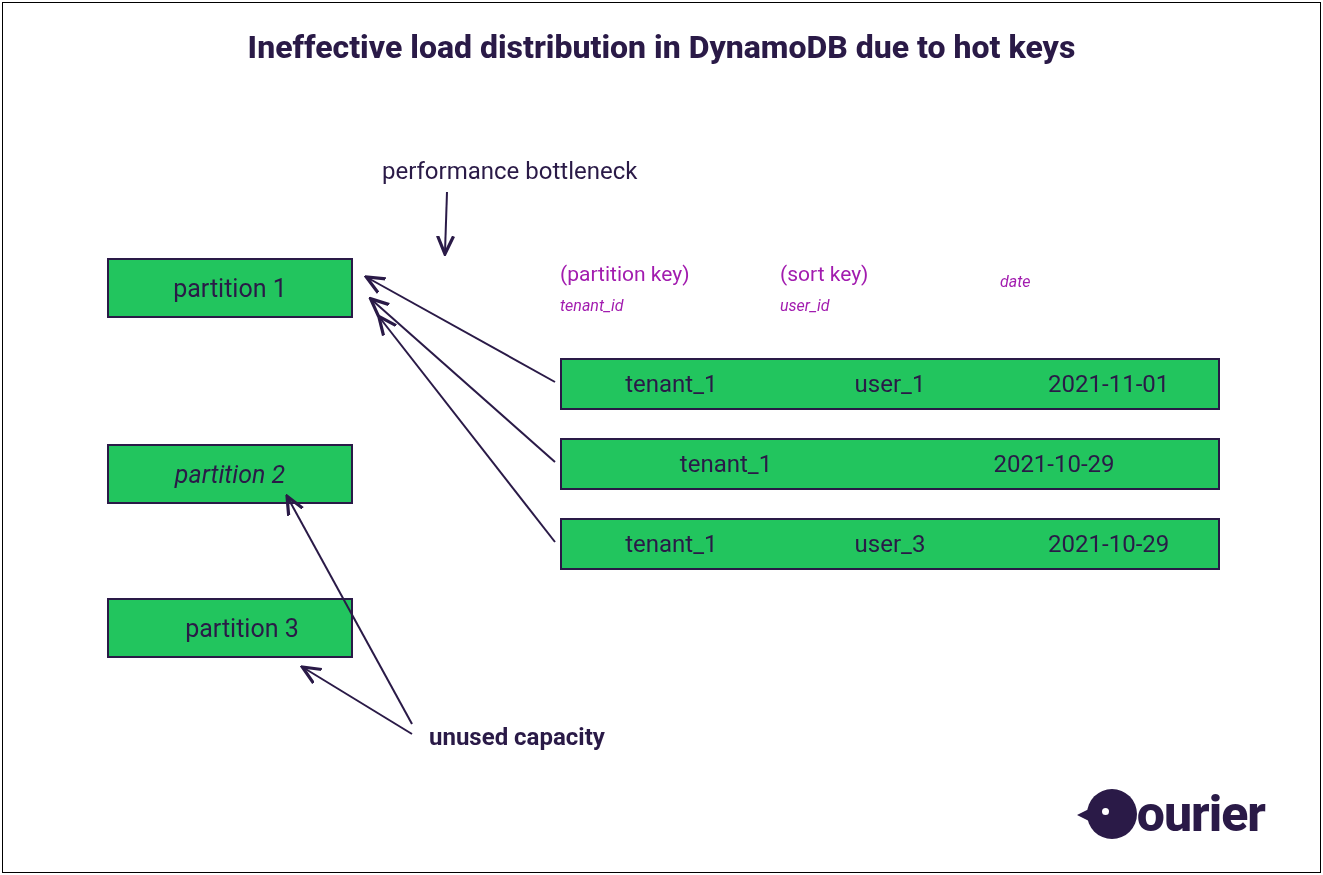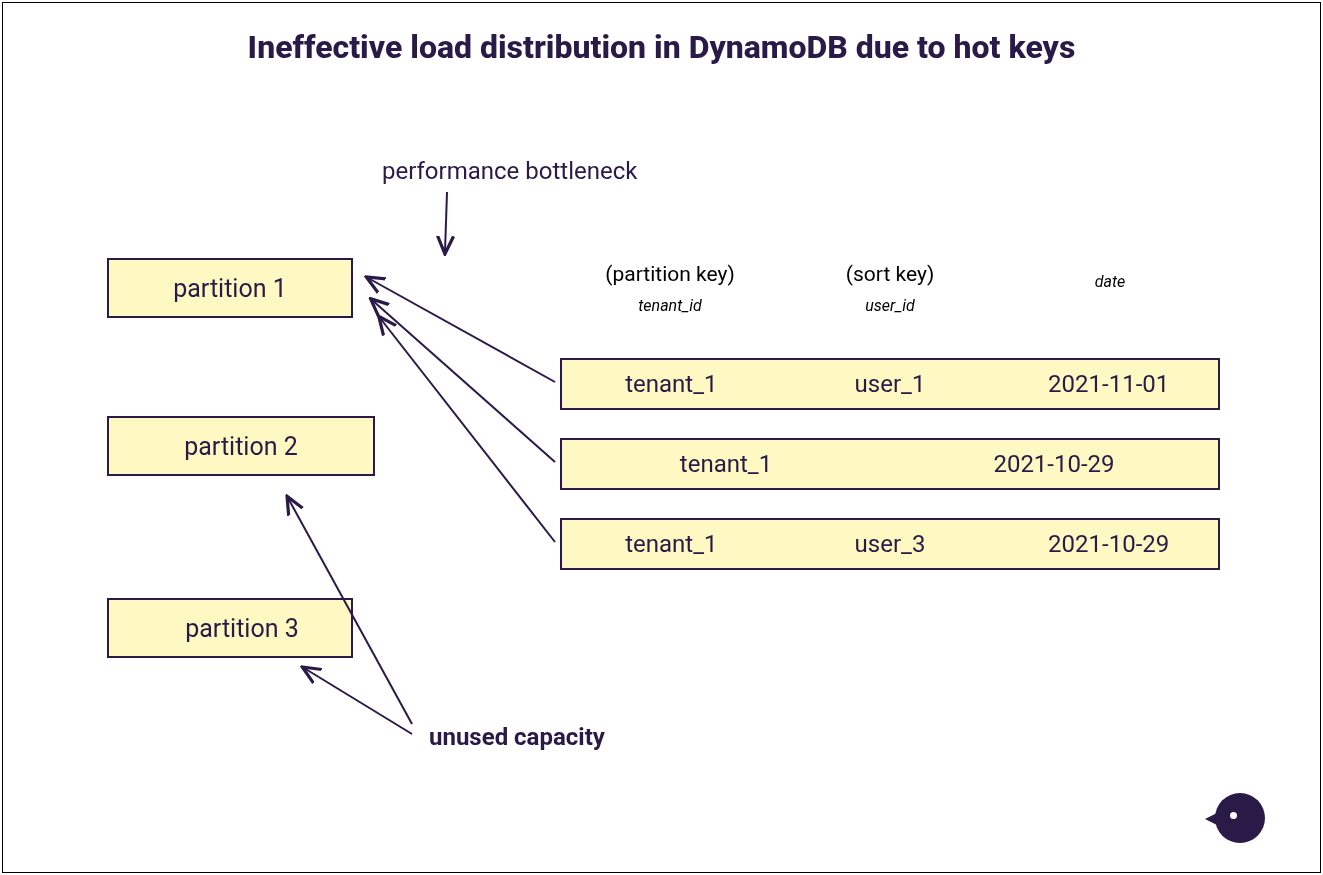--- a/index.html
+++ b/index.html
@@ -17,31 +17,31 @@
   }
   .title {
     position:absolute; left:0; top:28px; width:1323px;
     text-align:center;
     font-weight:800;
     font-size:32px;
     color:#2a1a47;
   }
   .box {
     position:absolute;
-    background:#fef9c3;
+    background:#22c55e;
     border:2px solid #2a1a47;
     font-size:25px;
     color:#2a1a47;
     display:flex;
     align-items:center;
     justify-content:center;
   }
   .row { position:absolute; display:flex; }
   .cell { flex:1; text-align:center; font-size:24px; color:#2a1a47; }
-  .hdr { position:absolute; width:220px; text-align:center; font-size:21px; color:#000000; }
+  .hdr { position:absolute; width:220px; text-align:left; font-size:21px; color:#a21caf; }
   .hdr .paren { display:block; font-size:21px; }
   .hdr .name { display:block; font-style:italic; font-size:16px; margin-top:10px; }
   .ann { position:absolute; font-size:24px; color:#2a1a47; }
   svg.arrows { position:absolute; left:0; top:0; width:1323px; height:875px; pointer-events:none; }
   .logo { position:absolute; right:58px; bottom:32px; font-weight:800; font-size:50px; color:#2a1a47; letter-spacing:-1px; display:flex; align-items:center; }
   .logo .bird {
     width:50px; height:50px; border-radius:50%; background:#2a1a47; margin-right:0px; position:relative;
   }
   .logo .bird::after{
     content:""; position:absolute; left:15px; top:19px; width:7px; height:7px; border-radius:50%; background:#fff;
@@ -57,21 +57,21 @@
 <div class="frame"></div>
 
 <div class="title">Ineffective load distribution in DynamoDB due to hot keys</div>
 
 <div class="ann" style="left:382px; top:157px;">performance bottleneck</div>
 <div class="ann" style="left:429px; top:723px;font-weight:bold;">unused capacity</div>
 
 <div class="box" style="left:107px; top:258px; width:246px; height:60px;">
   <span>partition 1</span>
 </div>
-<div class="box" style="left:107px; top:416px; width:268px; height:60px;">
+<div class="box" style="left:107px; top:444px; width:246px; height:60px;font-style:italic;">
   <span>partition 2</span>
 </div>
 <div class="box" style="left:107px; top:598px; width:246px; height:60px;padding-left:24px;">
   <span>partition 3</span>
 </div>
 
 <div class="hdr" style="left:560px; top:262px;">
   <span class="paren">(partition key)</span>
   <span class="name">tenant_id</span>
 </div>
@@ -111,13 +111,14 @@
   <line x1="555" y1="382" x2="368" y2="278" stroke="#2a1a47" stroke-width="2" marker-end="url(#ah)"></line>
   <line x1="555" y1="462" x2="372" y2="300" stroke="#2a1a47" stroke-width="2" marker-end="url(#ah)"></line>
   <line x1="555" y1="542" x2="380" y2="318" stroke="#2a1a47" stroke-width="2" marker-end="url(#ah)"></line>
 
   <line x1="412" y1="724" x2="288" y2="498" stroke="#2a1a47" stroke-width="2" marker-end="url(#ah)"></line>
   <line x1="412" y1="734" x2="304" y2="668" stroke="#2a1a47" stroke-width="2" marker-end="url(#ah)"></line>
 </svg>
 
 <div class="logo">
   <span class="bird"></span>
+  <span>ourier</span>
 </div>
 
 </body></html>

